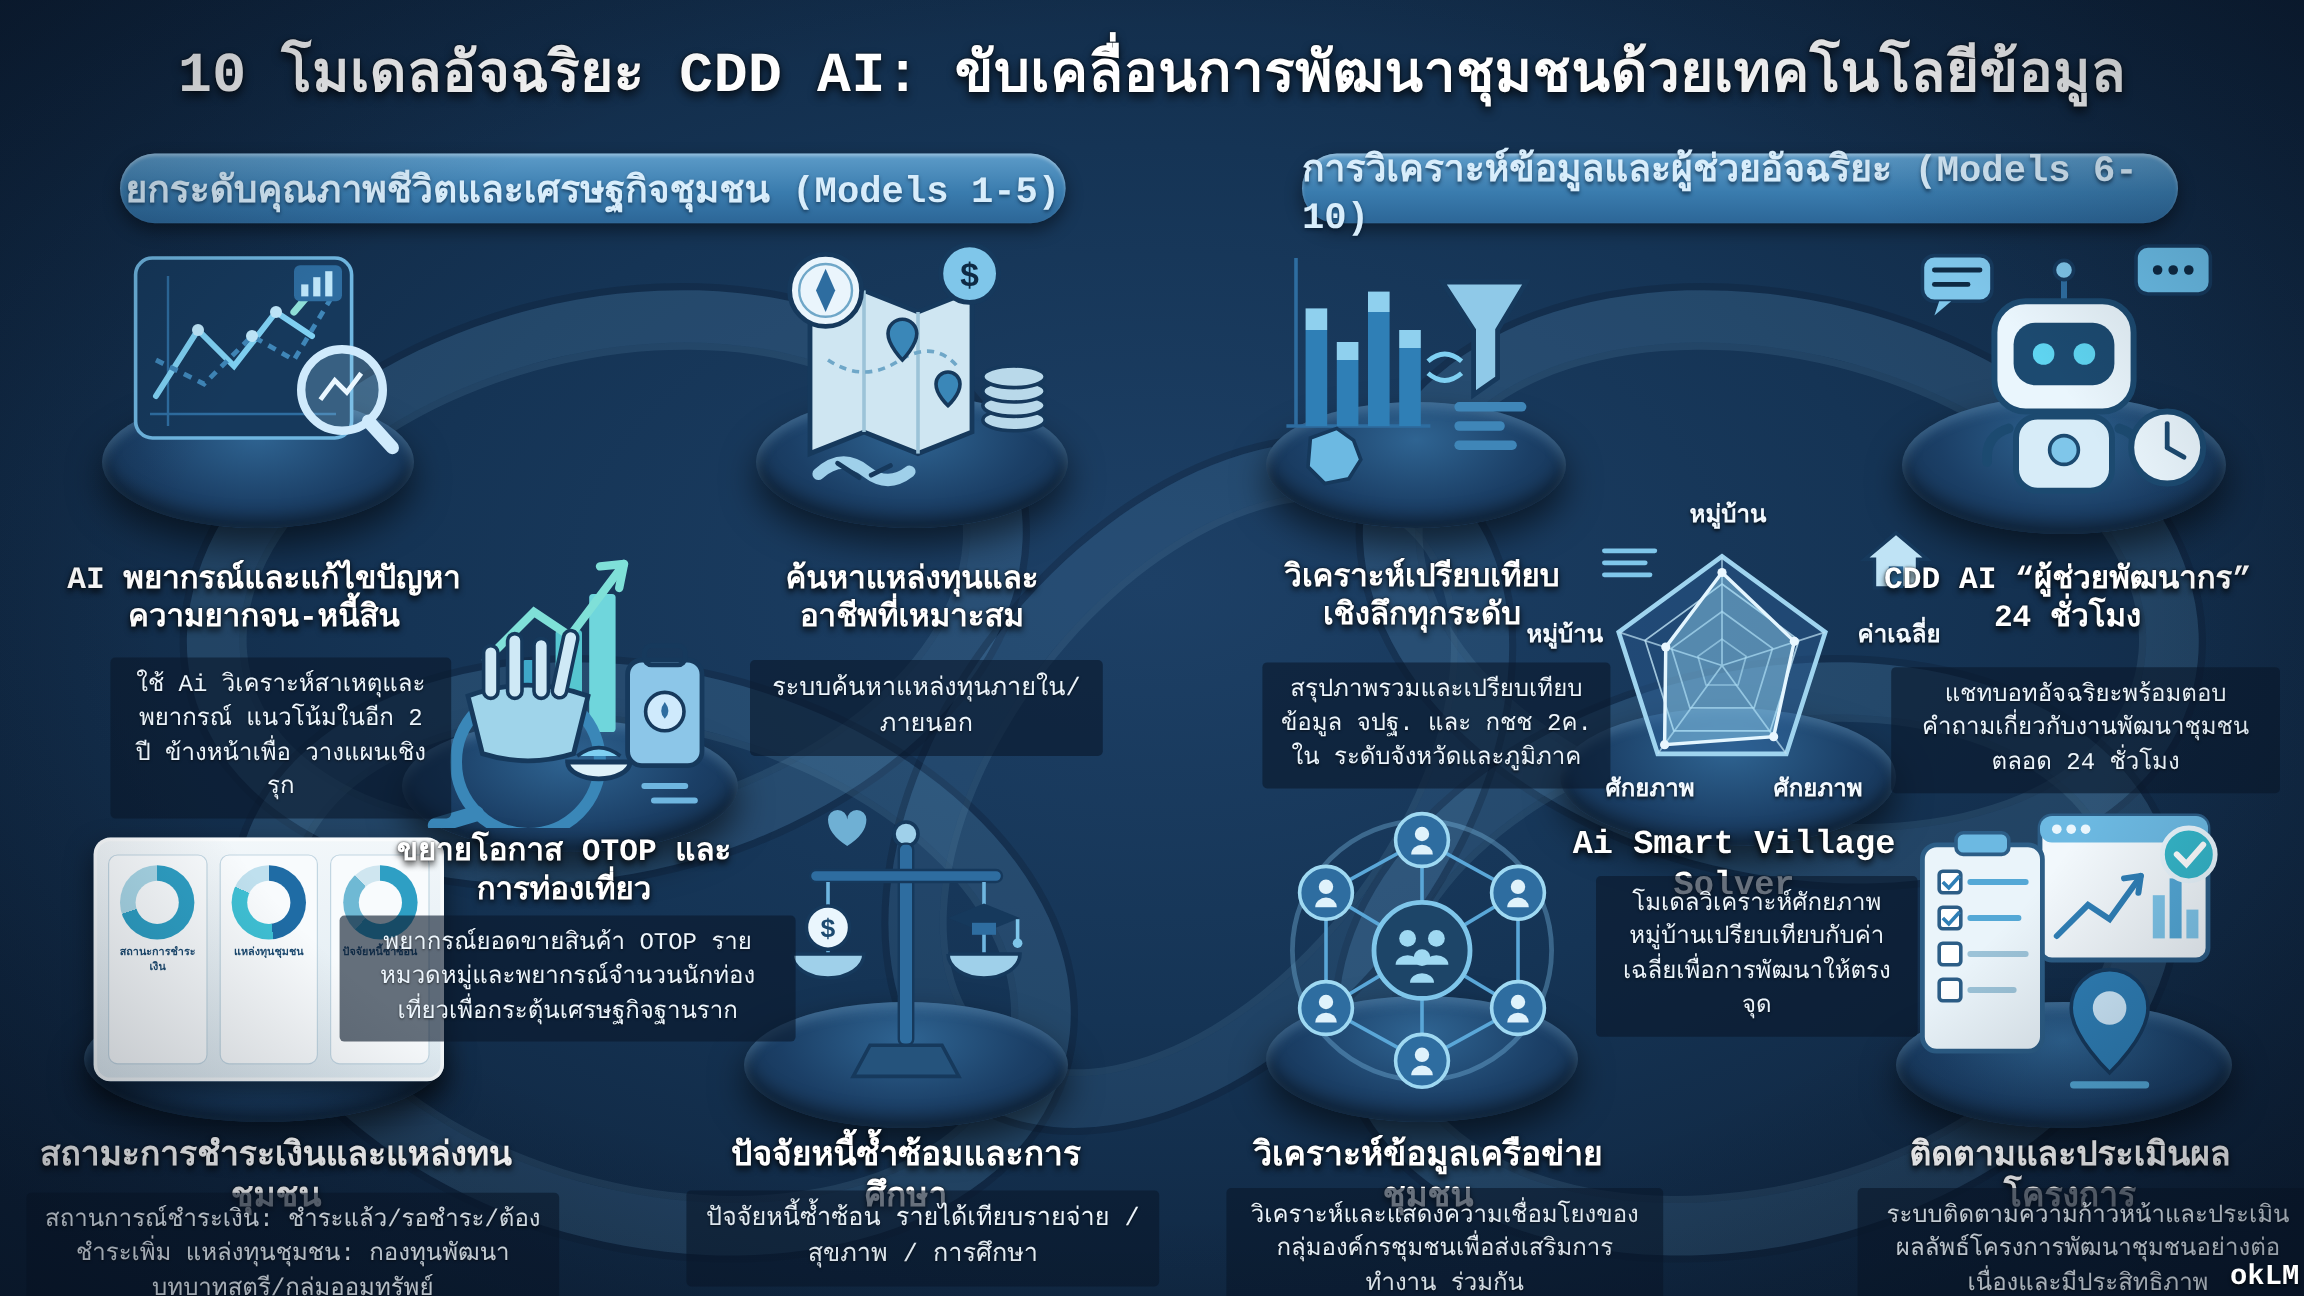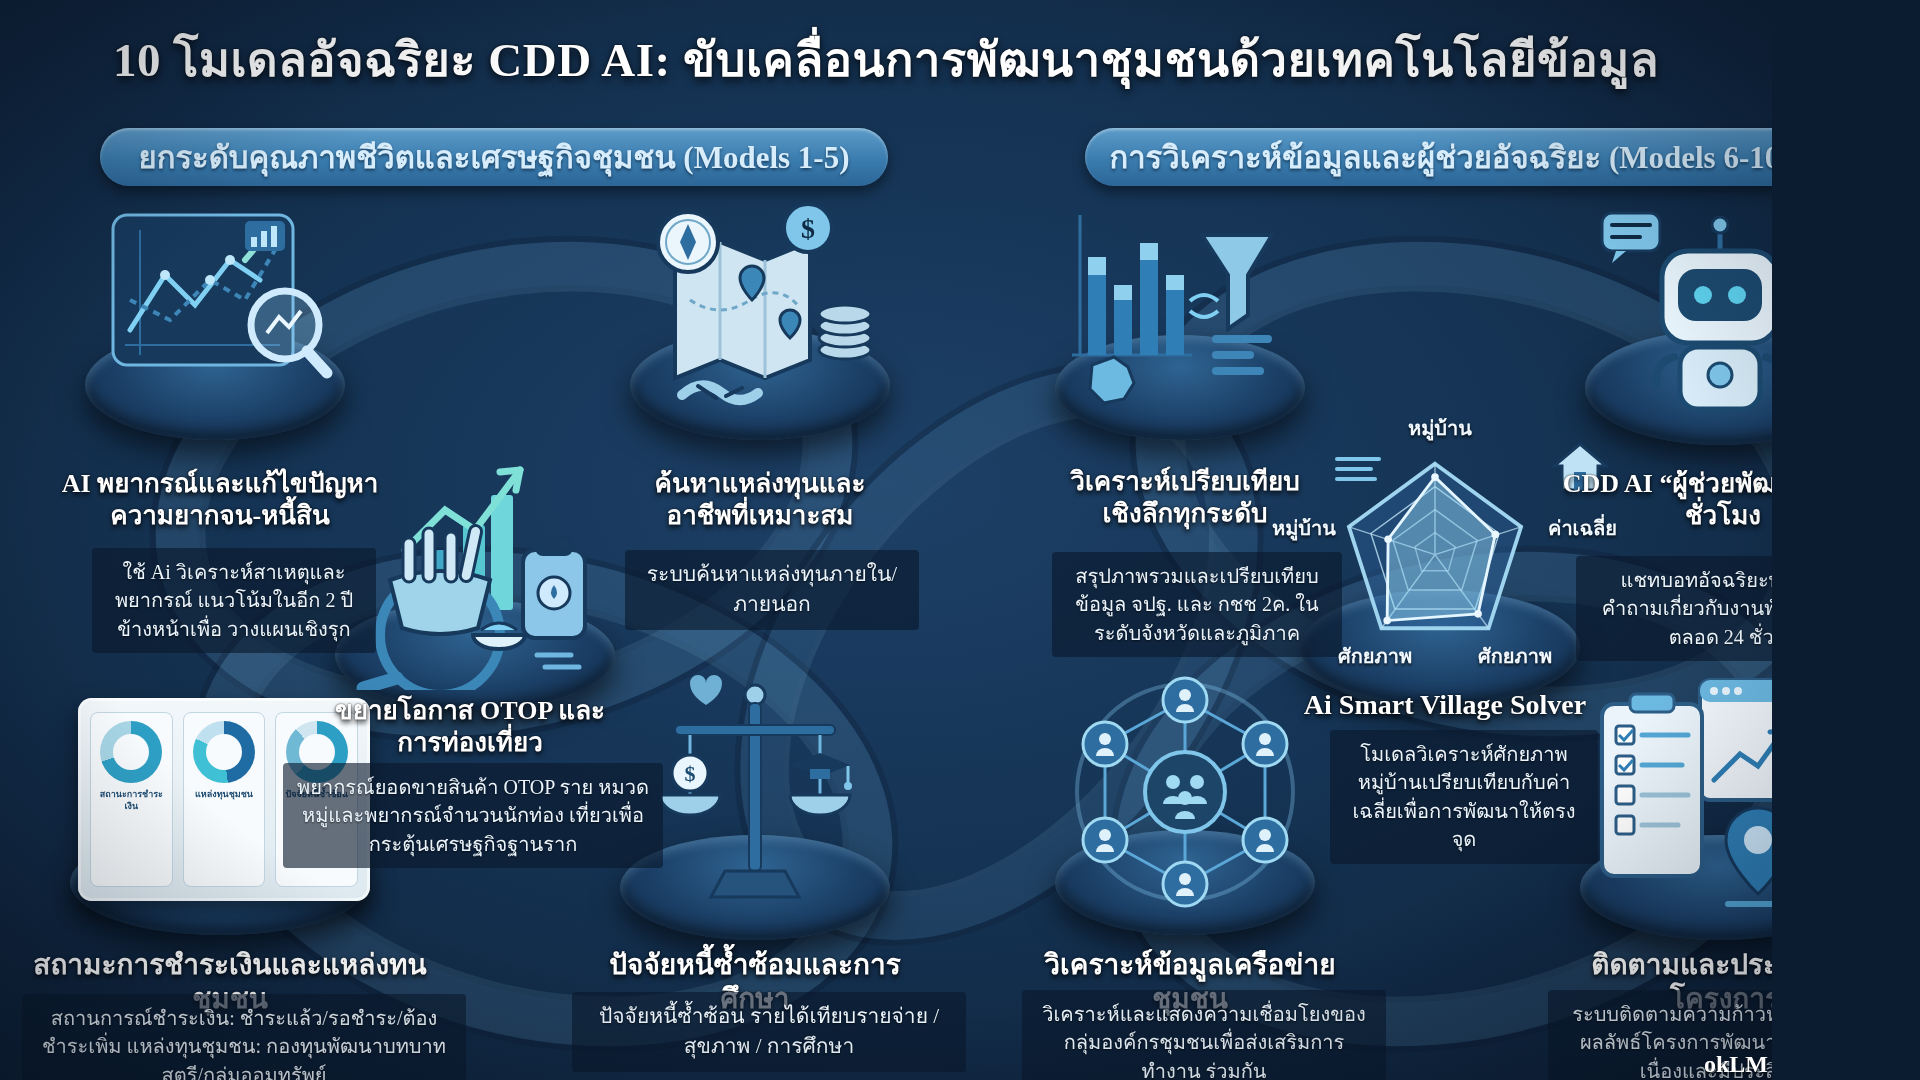--- a/index.html
+++ b/index.html
@@ -1,18 +1,18 @@
 <!DOCTYPE html>
 <html><head>
 <meta charset="utf-8">
 <style>
   html,body{margin:0;padding:0;background:#0b1b30;}
   #canvas{
-    position:relative;width:1772px;height:1080px;overflow:hidden;
-    font-family:Liberation Serif, serif;
+    position:relative;width:1920px;height:1080px;overflow:hidden;
+    font-family:Liberation Mono, monospace;
     background:
       radial-gradient(ellipse 1200px 700px at 50% 45%, #1d4066 0%, #163츠55 40%, #122c4a 55%, #0e2138 100%),
       #0e2138;
     background:radial-gradient(ellipse 1300px 760px at 50% 45%, #1d4066 0%, #153455 48%, #0e2138 100%);
   }
   .vignette{position:absolute;inset:0;background:radial-gradient(ellipse 1500px 900px at 50% 48%, rgba(0,0,0,0) 55%, rgba(3,10,22,.55) 100%);pointer-events:none;z-index:40;}
   .ring{position:absolute;border-radius:50%;border:44px solid rgba(110,170,215,.17);box-shadow:inset 0 0 0 6px rgba(160,215,245,.10), 0 0 0 6px rgba(10,25,45,.25);z-index:1;}
   .page-title{position:absolute;left:0;top:22px;width:100%;text-align:center;color:#ffffff;font-size:47px;font-weight:800;letter-spacing:.5px;text-shadow:0 4px 8px rgba(0,0,0,.75),0 0 2px rgba(0,0,0,.9);z-index:10;}
   .pill{position:absolute;height:58px;border-radius:32px;background:linear-gradient(180deg,#5d9cc9 0%,#3a7cae 55%,#2c6697 100%);box-shadow:0 6px 14px rgba(0,0,0,.45), inset 0 2px 3px rgba(255,255,255,.35);display:flex;align-items:center;justify-content:center;z-index:10;}
   .pill span{color:#d8edfb;font-size:31px;font-weight:800;text-shadow:0 2px 3px rgba(0,20,40,.55);}

